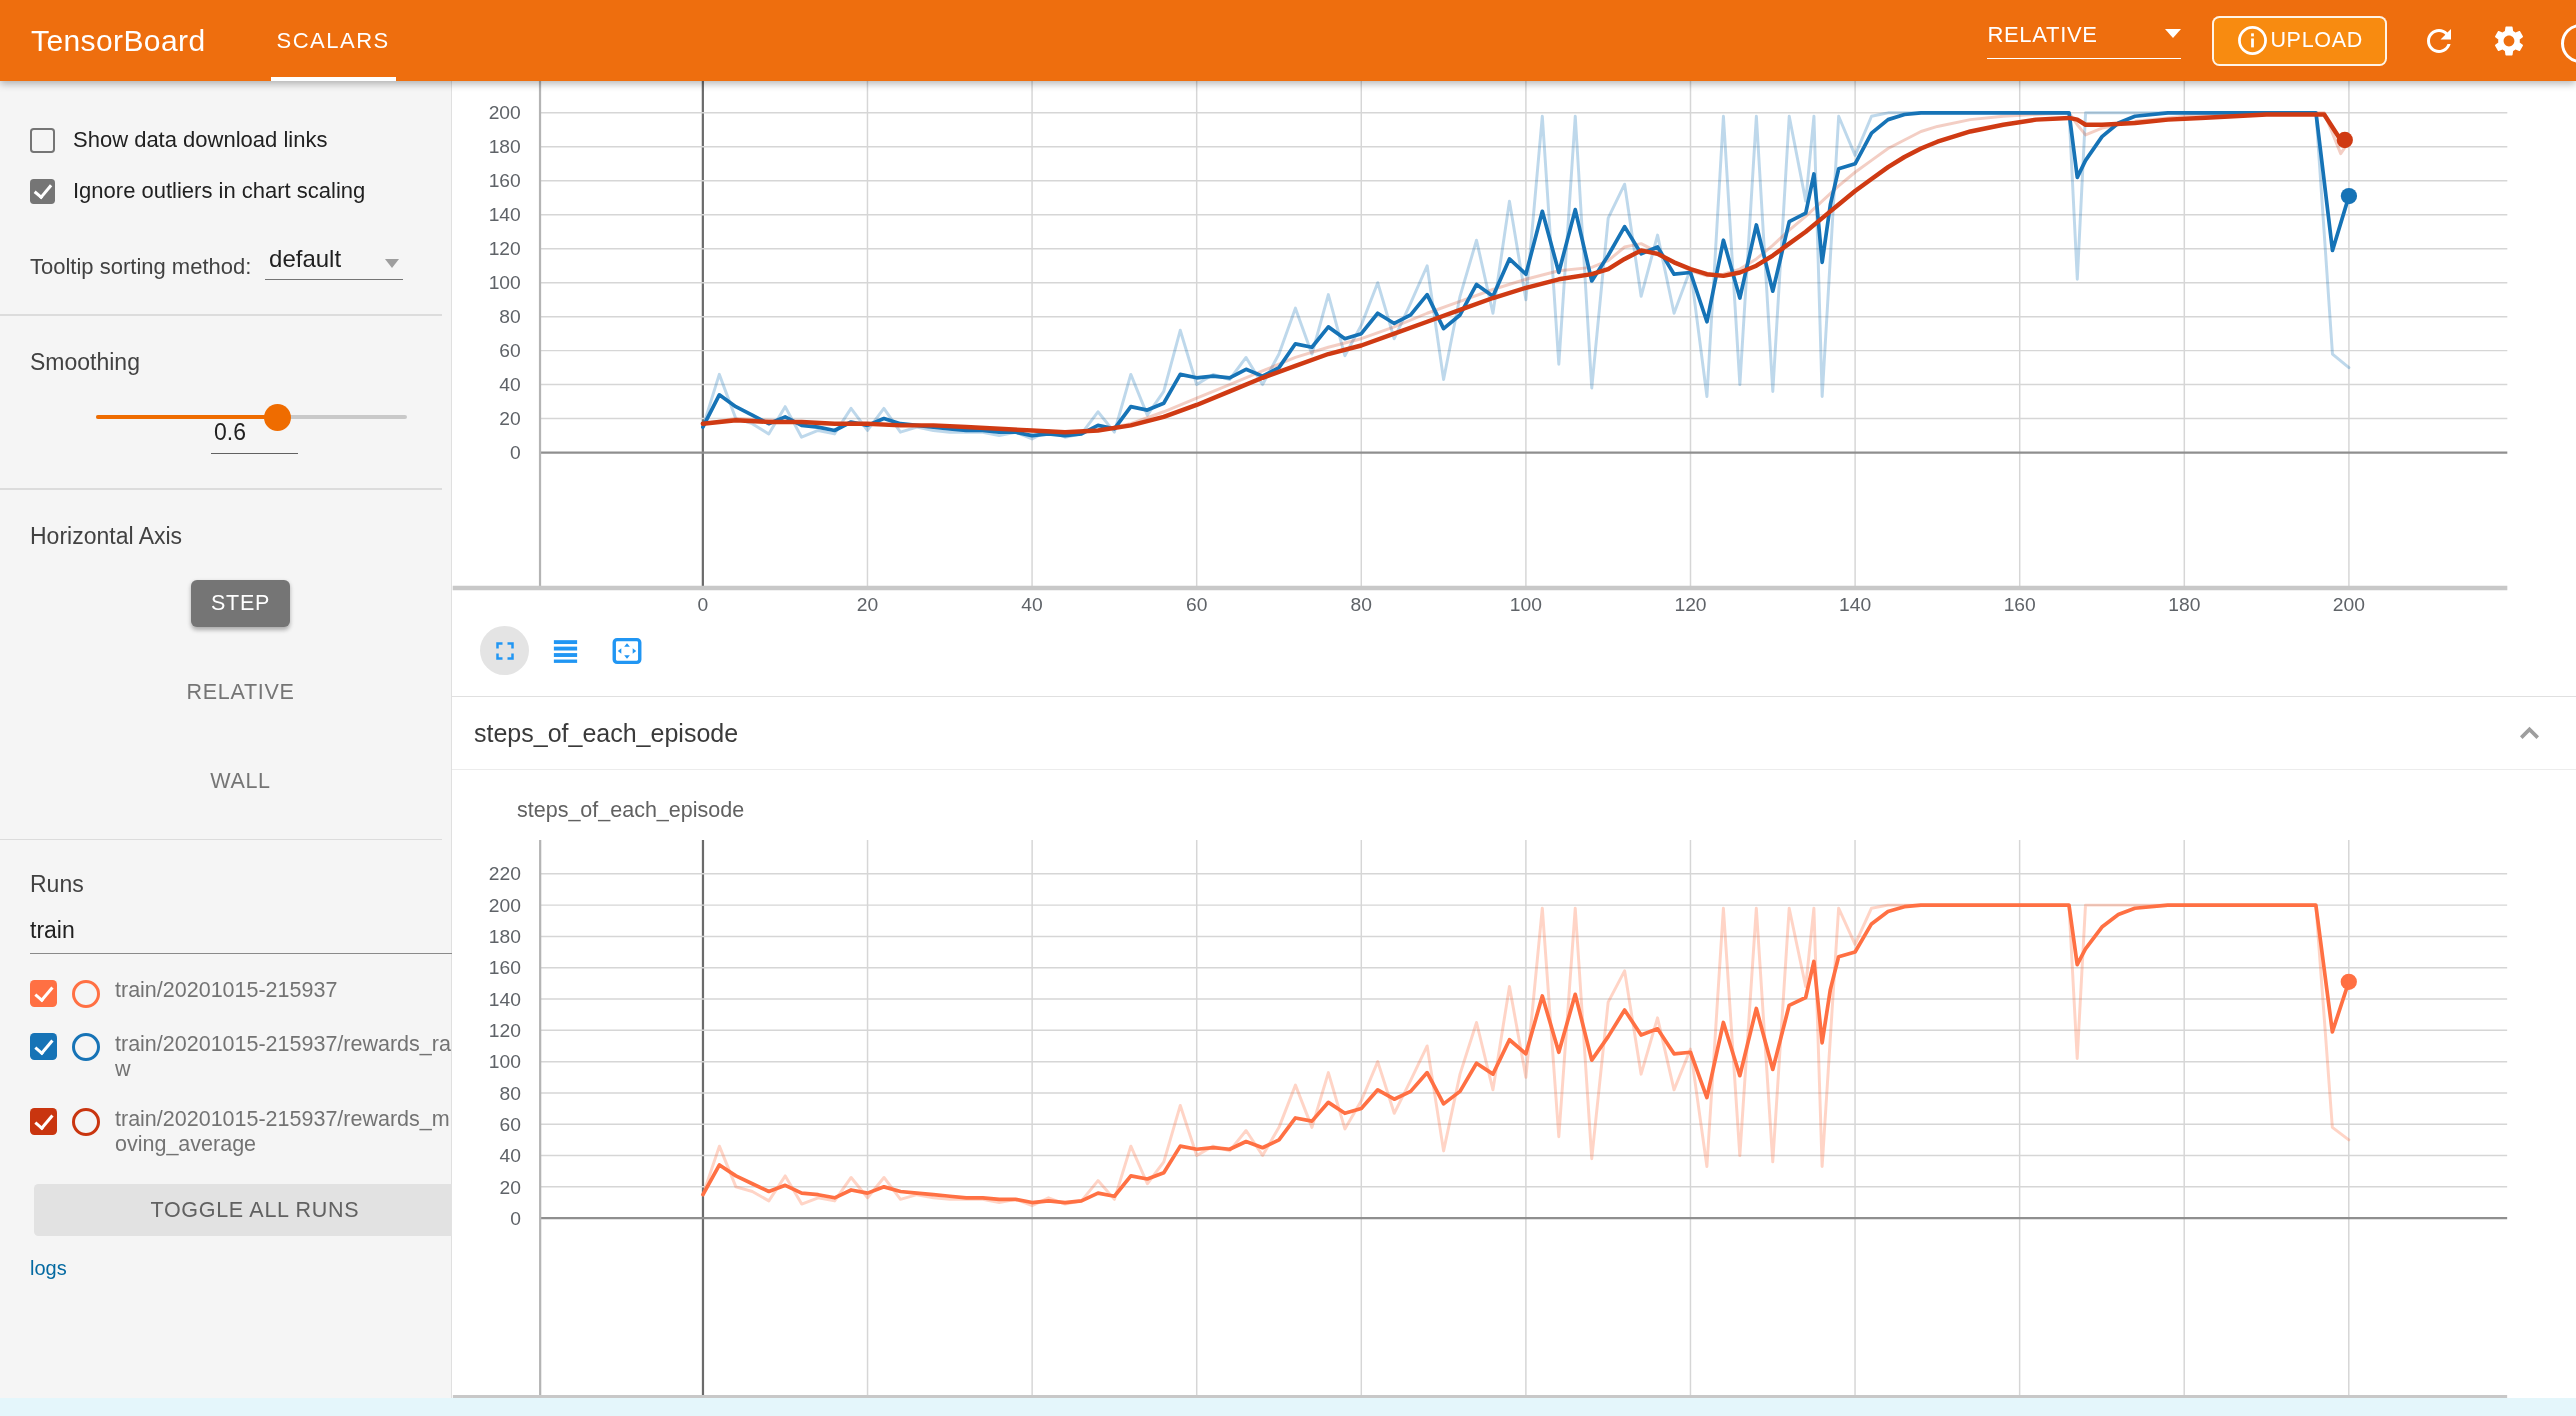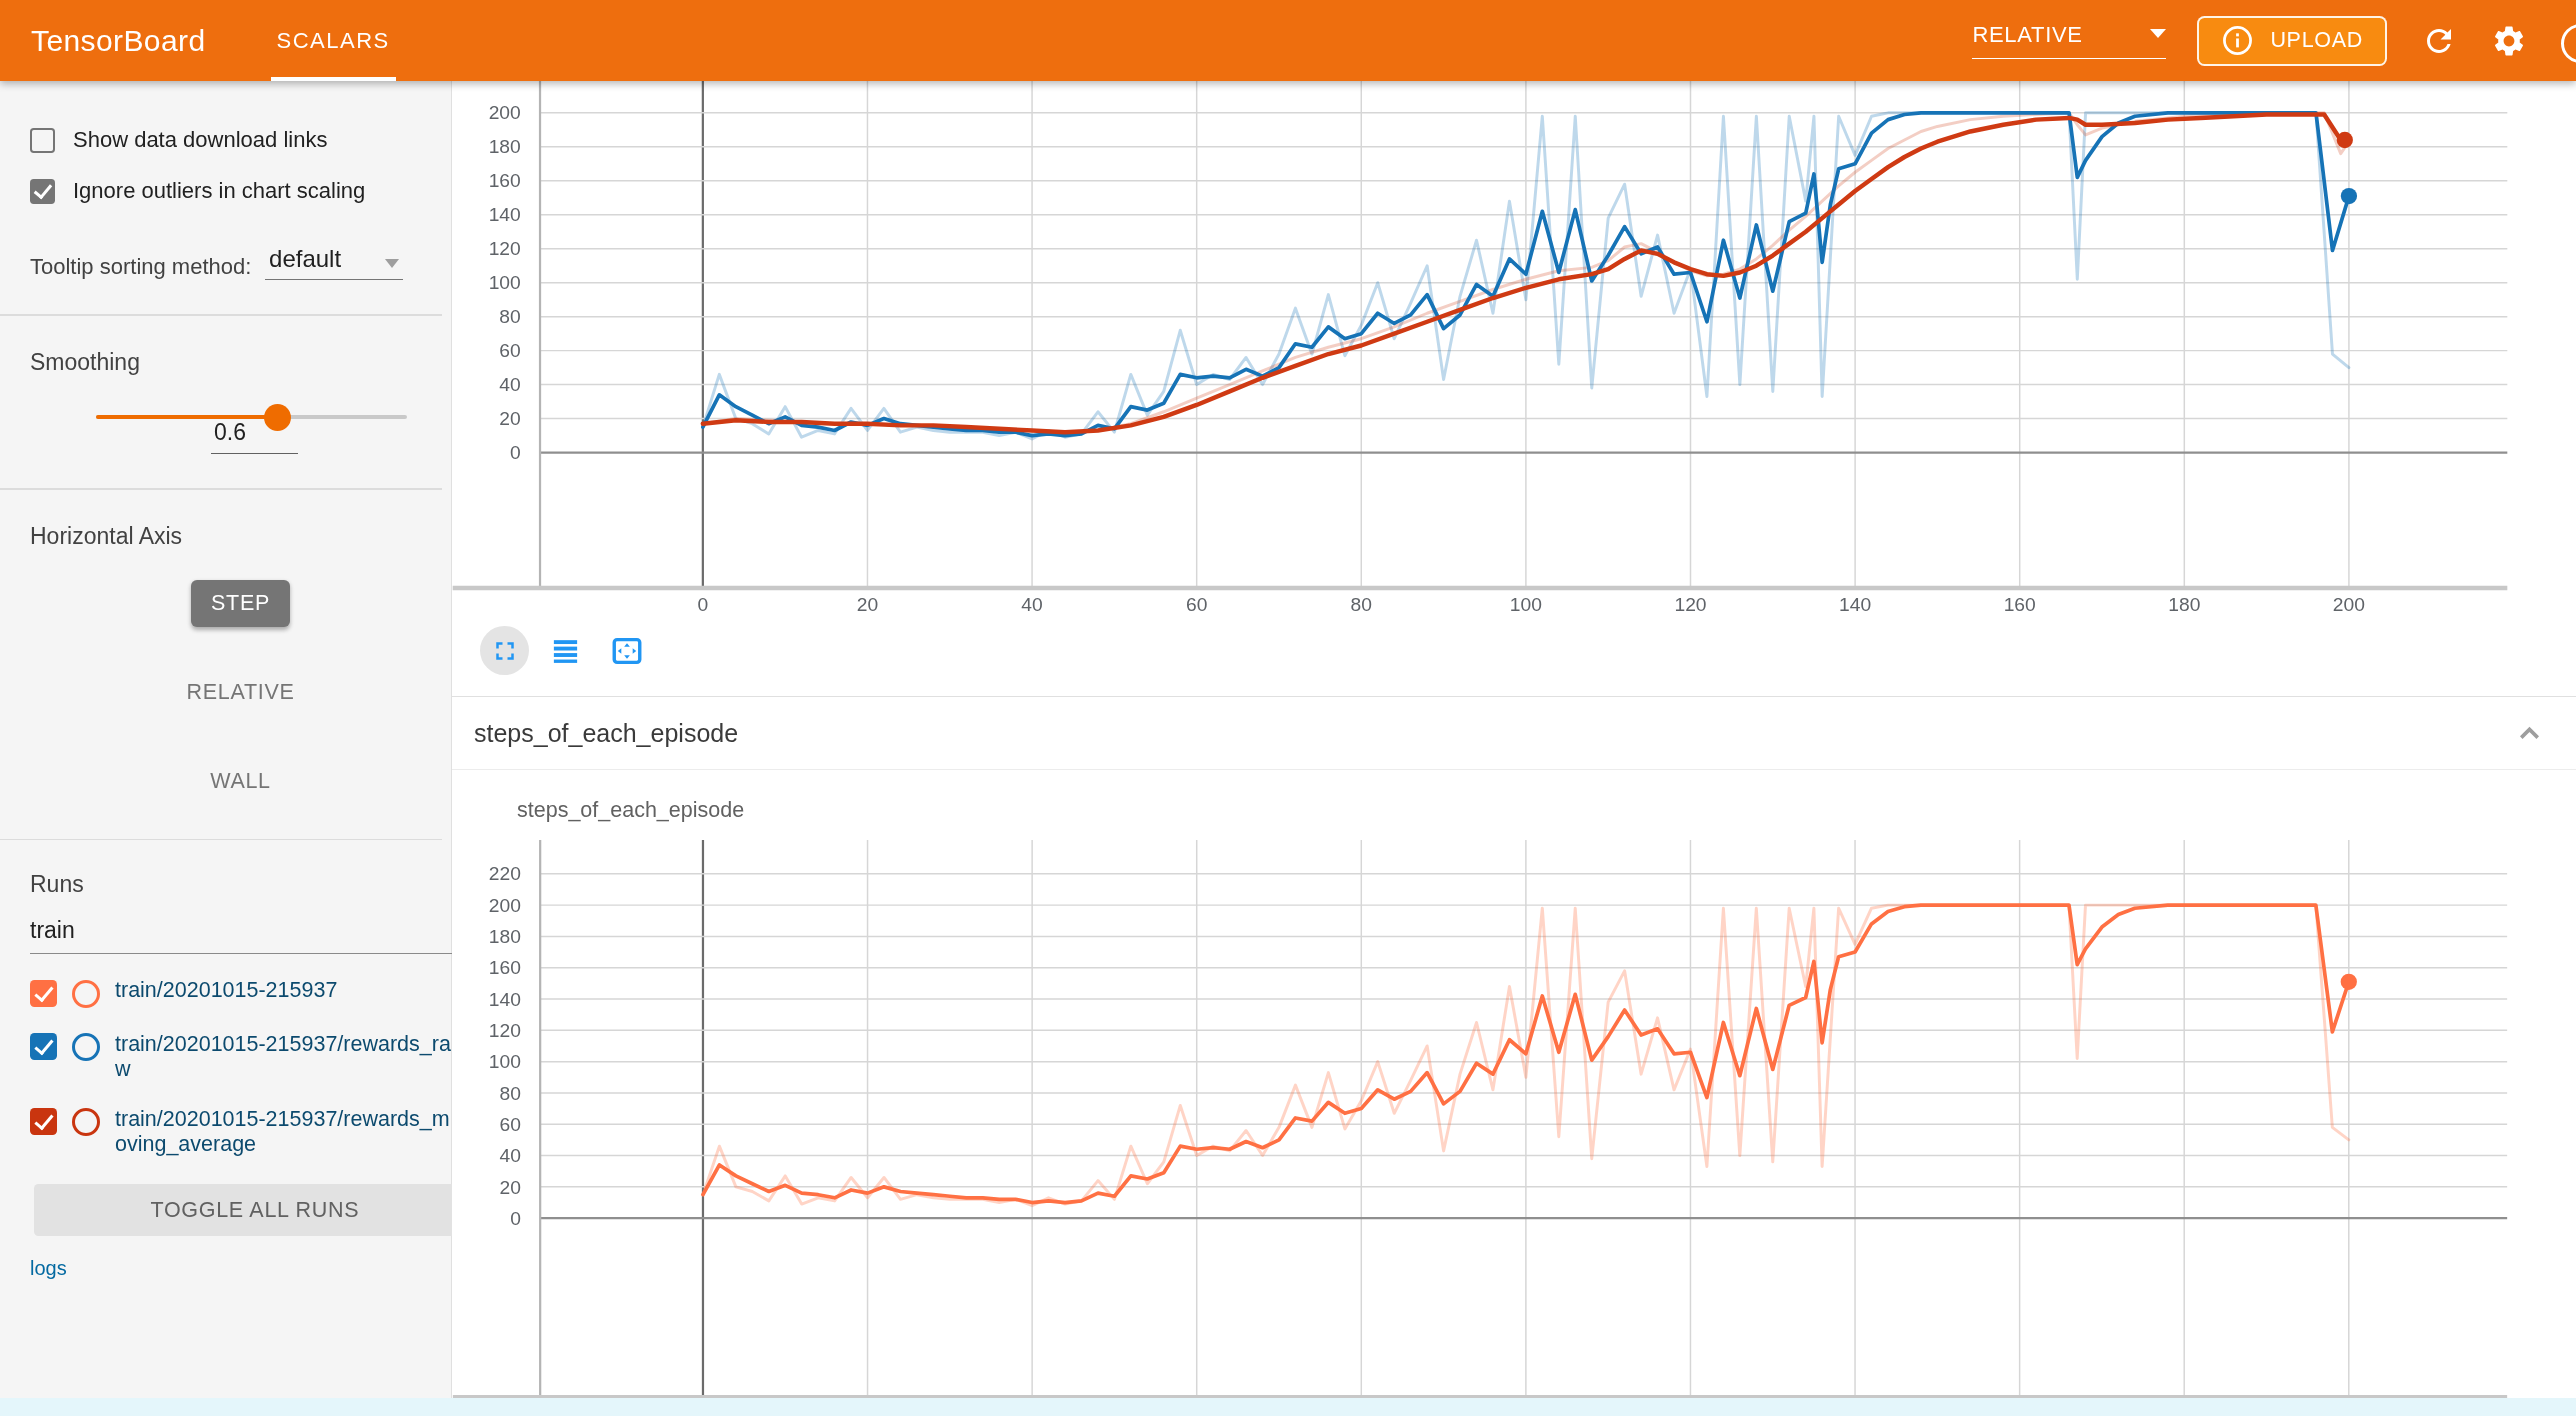--- a/index.html
+++ b/index.html
@@ -8,21 +8,21 @@
   .appbar{position:relative;z-index:20;height:81px;background:#ee6e0e;display:flex;align-items:center;
     padding:0 0 0 31px;box-shadow:0 3.7px 7.4px rgba(0,0,0,.28);color:#fff;}
   .brand{font-size:30px;font-weight:500;letter-spacing:0.4px;}
   .tab{position:relative;height:81px;line-height:81px;margin-left:65px;font-size:22px;letter-spacing:1.5px;
     font-weight:500;padding:0 6px;}
   .tab::after{content:"";position:absolute;left:0;right:0;bottom:0;height:3.7px;background:#fff;}
   .status-select{margin-left:auto;width:194px;border-bottom:1.5px solid #fff;display:flex;align-items:center;
     justify-content:space-between;padding-bottom:10.4px;cursor:pointer;}
   .status-label{font-size:22px;letter-spacing:0.7px;}
   .caret-down-w{width:0;height:0;border:8.1px solid transparent;border-top:9.6px solid #fff;margin-bottom:-6px;}
-  .upload-btn{margin-left:31px;display:flex;align-items:center;gap:16px;background:#f88b10;
+  .upload-btn{margin-left:31px;display:flex;align-items:center;gap:1px;background:#f88b10;
     border:2.2px solid rgba(255,255,255,.9);border-radius:7.4px;height:46px;padding:0 22px;cursor:pointer;}
   .upload-label{font-size:21.5px;letter-spacing:0.7px;color:#fff;font-weight:500;}
   .hicon{margin-left:34px;width:36px;height:36px;cursor:pointer;flex:none;}
   .partial-circle-wrap{width:19px;height:81px;overflow:hidden;margin-left:30px;position:relative;}
   .partial-circle{position:absolute;top:24.4px;left:4.4px;width:33px;height:33px;border:3px solid #fff;border-radius:50%;}
   
   .layout{display:flex;height:1335px;}
   .sidebar{width:452px;flex:none;background:#f5f5f5;border-right:1.5px solid #e0e0e0;
     padding:0 0 0 30px;box-sizing:border-box;color:#424242;position:relative;}
   .main{flex:1;position:relative;background:#fff;overflow:hidden;}
@@ -53,21 +53,21 @@
   .seg-btn.active{background:#757575;color:#fff;box-shadow:0 2.2px 4.4px rgba(0,0,0,.3);}
   .seg-btn.plain{color:#757575;min-width:0;}
   .runs-title{margin-top:31px;font-size:23px;color:#424242;}
   .run-filter{margin-top:19px;width:444px;border-bottom:1.5px solid #8a8a8a;font-size:23px;color:#212121;
     padding-bottom:9px;}
   .run-row{display:flex;align-items:flex-start;gap:15px;margin-top:24px;cursor:pointer;}
   .run-cb{width:27px;height:27px;border-radius:4.4px;position:relative;flex:none;margin-top:1.5px;}
   .run-cb::after{content:"";position:absolute;left:9px;top:3px;width:6.7px;height:15px;
     border:solid #fff;border-width:0 3px 3px 0;transform:rotate(40deg);}
   .run-circle{width:22px;height:22px;border-radius:50%;border:3.7px solid #999;flex:none;margin-top:1.5px;background:transparent;}
-  .run-label{font-size:21.5px;color:#0c4a6e;line-height:1.18;width:356px;word-break:break-all;}
+  .run-label{font-size:21.5px;color:#737373;line-height:1.18;width:356px;word-break:break-all;}
   .toggle-btn{margin-top:27px;margin-left:4.4px;width:441px;height:52px;background:#e2e2e2;border-radius:4.4px;
     display:flex;align-items:center;justify-content:center;font-size:21.5px;letter-spacing:0.7px;color:#616161;cursor:pointer;}
   .logs-label{margin-top:21px;font-size:20px;color:#0369a1;}
   
   .chart-svg{position:absolute;left:0;background:#fff;}
   #chart1{top:0;}
   #chart2{top:759px;}
   .chart-toolbar{position:absolute;left:28px;top:545px;display:flex;align-items:center;gap:12px;}
   .tool-circle{width:49px;height:49px;border-radius:50%;background:#e4e4e4;display:flex;align-items:center;
     justify-content:center;cursor:pointer;}

